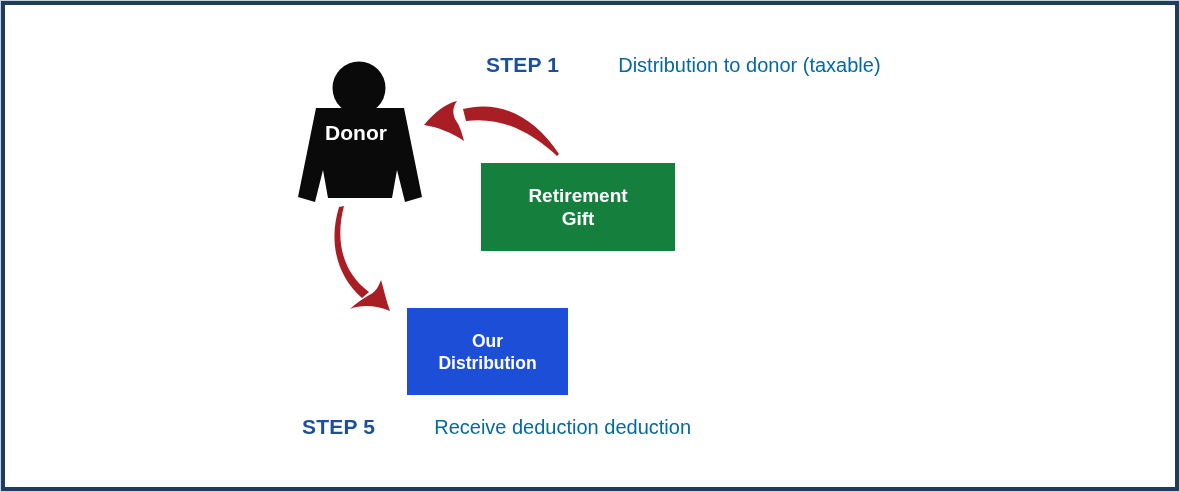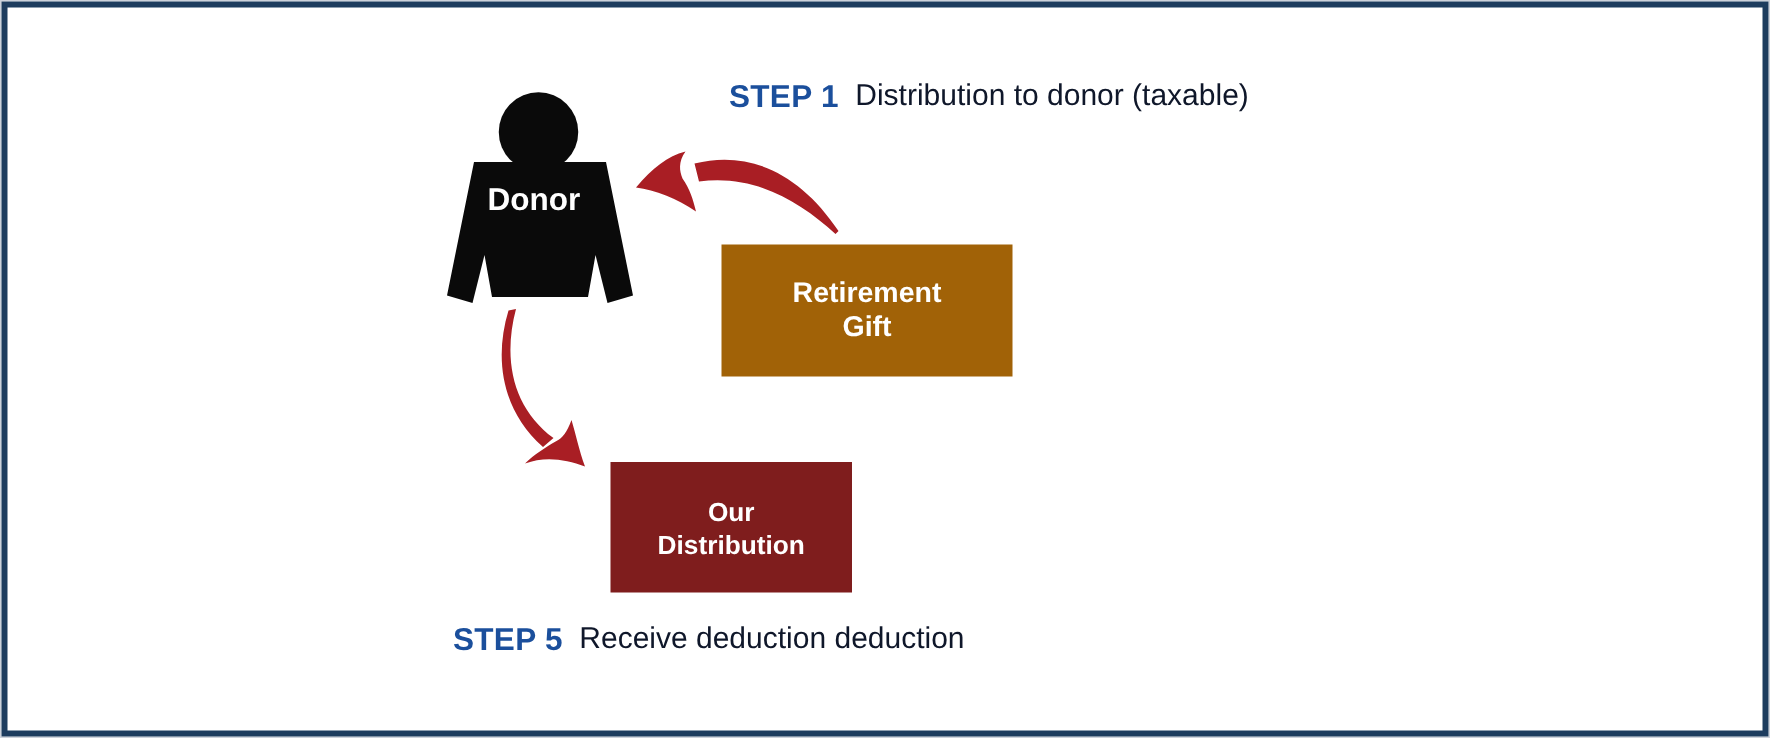--- a/index.html
+++ b/index.html
@@ -18,55 +18,56 @@
   }
   .frame{
     position:absolute;inset:1px;
     border:4px solid #1d3c5e;
     box-sizing:border-box;
     pointer-events:none;
   }
   .step{
     position:absolute;
     display:flex;
-    align-items:flex-start;
+    align-items:flex-end;
     white-space:nowrap;
+    gap:48px;
   }
   .step-label{
     font-size:21px;
     font-weight:bold;
     color:#1b4f9c;
     letter-spacing:0.2px;
   }
   .step-text{
     font-size:20px;
-    color:#0f172a;
+    color:#0369a1;
     margin-left:11px;
   }
   .step1{left:486px;top:53px;}
   .step2{left:583px;top:339px;}
   .step3{left:302px;top:415px;}
   .node{
     position:absolute;
     display:flex;
     flex-direction:column;
     justify-content:center;
     align-items:center;
     color:#ffffff;
     font-weight:bold;
     text-align:center;
   }
   .green-box{
     left:481px;top:163px;width:194px;height:88px;
-    background:#a16207;
+    background:#15803d;
     font-size:19px;line-height:23px;
   }
   .navy-box{
     left:407px;top:308px;width:161px;height:87px;
-    background:#7f1d1d;
+    background:#1d4ed8;
     font-size:17.5px;line-height:22px;
   }
   .donor-svg{position:absolute;left:295px;top:58px;}
   .arrow1-svg{position:absolute;left:415px;top:95px;}
   .arrow2-svg{position:absolute;left:325px;top:200px;}
   .donor-fill{fill:#0a0a0a;}
   .arrow-fill{fill:#a91e24;}
   .donor-label{
     fill:#ffffff;
     font-family:"Liberation Sans", sans-serif;

